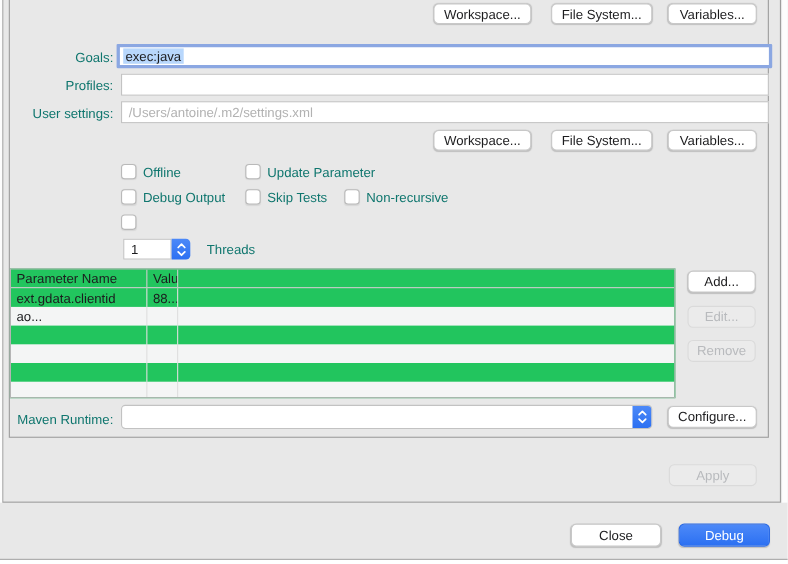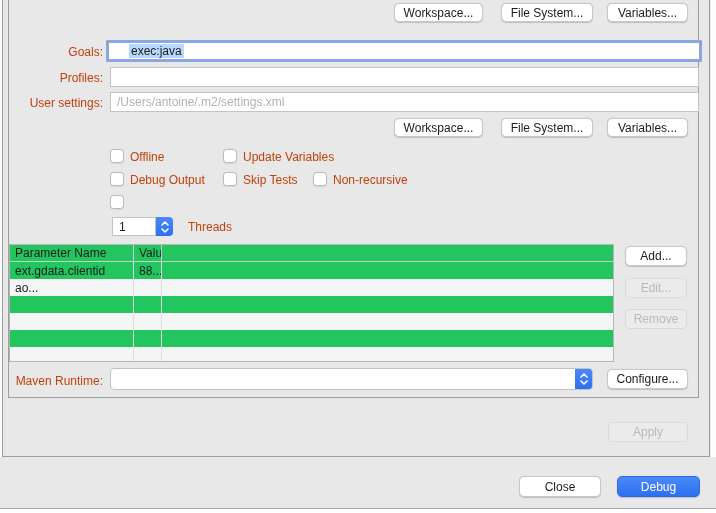--- a/index.html
+++ b/index.html
@@ -9,26 +9,26 @@
   .sliver { position:absolute; background:#fdfdfd; width:2px; top:0; height:457px; }
   #outer-frame { position:absolute; left:2px; top:-10px; width:708px; height:467px;
     border:1px solid #9d9d9d; }
   #inner-group { position:absolute; left:8px; top:-10px; width:691px; height:408px;
     border:1px solid #9d9d9d; }
   .btn { position:absolute; display:flex; align-items:center; justify-content:center;
     background:#ffffff; border:1px solid #c8c8c8; border-radius:5px;
     font-size:12px; color:#1c1c1e; box-shadow:0 0.5px 1px rgba(0,0,0,0.18); cursor:default;text-align:right; }
   .btn.disabled { background:#ebebeb; border-color:#dadada; color:#b8babd; box-shadow:none; }
   .btn.primary { background:linear-gradient(#4c89f8,#2c70f2); border-color:#2b6ae4; color:#ffffff; }
-  .lbl { position:absolute; font-size:12px; color:#c2410c; white-space:nowrap; }
+  .lbl { position:absolute; font-size:12px; color:#0f766e; white-space:nowrap; }
   .r { text-align:right; }
   .field { position:absolute; background:#ffffff; border:1px solid #c3c3c3;
     font-size:12px; display:flex; align-items:center; }
   #goals-field { border:3px solid #8ba7e2; border-radius:1px; }
-  #goals-field .sel { margin-left:20px; background:#b8d7fc; padding:0 2px; line-height:14px; }
+  #goals-field .sel { margin-left:3px; background:#b8d7fc; padding:0 2px; line-height:14px; }
   .placeholder { color:#b2b2b2; padding-left:6px; }
   .checkbox { position:absolute; width:14px; height:14px; background:#ffffff;
     border:1px solid #b9b9b9; border-radius:3.5px; box-shadow:0 0.5px 1px rgba(0,0,0,0.08); }
   .stepper { position:absolute; width:17px; background:linear-gradient(#4c89f8,#2c70f2);
     border-radius:0 4px 4px 0; display:flex; align-items:center; justify-content:center; }
   
   #param-table { position:absolute; left:9px; top:244px; width:605px; height:118px;
     background:#22c55e; border:1px solid #b5b5b5; overflow:hidden; font-size:12px; }
   .trow { display:grid; grid-template-columns:124px 28px 1fr; height:17px; align-items:center; }
   .trow > div { padding-left:5px; overflow:hidden; white-space:nowrap; height:100%;
@@ -68,21 +68,21 @@
     <span class="placeholder">/Users/antoine/.m2/settings.xml</span>
   </div>
 
   <div class="btn" style="left:394px; top:118px; width:89px; height:19px;">Workspace...</div>
   <div class="btn" style="left:501px; top:118px; width:92px; height:19px;">File System...</div>
   <div class="btn" style="left:607px; top:118px; width:81px; height:19px;">Variables...</div>
 
   <div class="checkbox" style="left:110px; top:149px;"></div>
   <div class="lbl" style="left:130px; top:150px;">Offline</div>
   <div class="checkbox" style="left:223px; top:149px;"></div>
-  <div class="lbl" style="left:243px; top:150px;">Update Variables</div>
+  <div class="lbl" style="left:243px; top:150px;">Update Parameter</div>
 
   <div class="checkbox" style="left:110px; top:172px;"></div>
   <div class="lbl" style="left:130px; top:173px;">Debug Output</div>
   <div class="checkbox" style="left:223px; top:172px;"></div>
   <div class="lbl" style="left:243px; top:173px;">Skip Tests</div>
   <div class="checkbox" style="left:313px; top:172px;"></div>
   <div class="lbl" style="left:333px; top:173px;">Non-recursive</div>
 
   <div class="checkbox" style="left:110px; top:195px;"></div>
 

